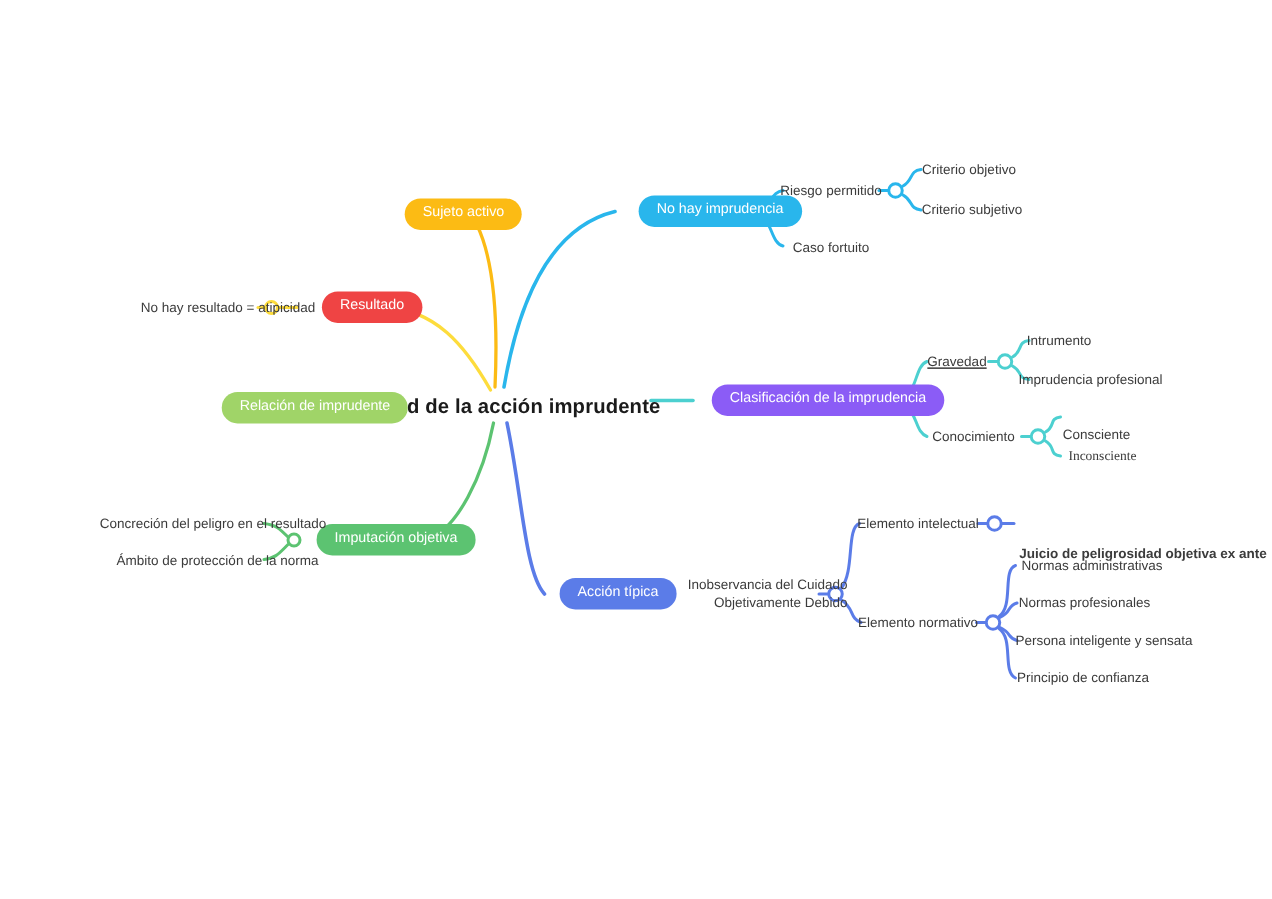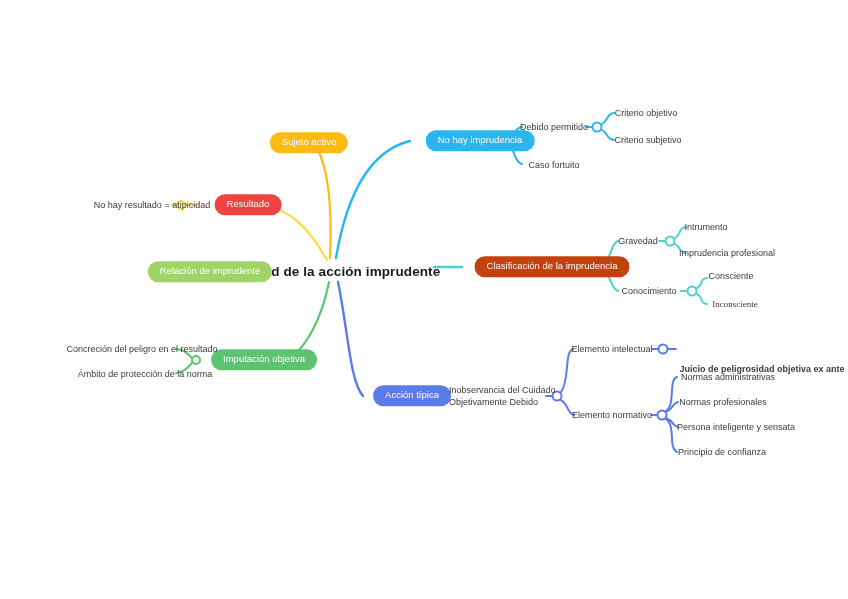--- a/index.html
+++ b/index.html
@@ -49,21 +49,21 @@
   }
   
   .leaf {
     font-size: 9px;
     color: #3b3b3b;
     line-height: 1.35;
   }
   .leaf.two-line {
     white-space: normal;
     width: 116px;
-    text-align: left;
+    text-align: right;
   }
   .leaf.right-align {
     text-align: right;
     margin-left: 39px;
   }
 </style>
 </head>
 <body>
 
 <div id="canvas">
@@ -138,31 +138,31 @@
   <div class="node pill" style="left:224px; top:205px; background:#ef4444;">Resultado</div>
   <div class="node leaf right-align" style="left:113px; top:205px;">No hay resultado = atipicidad</div>
 
   <div class="node pill" style="left:186px; top:272px; background:#A0D468;">Relación de imprudente</div>
 
   <div class="node pill" style="left:240px; top:360px; background:#5CC371;">Imputación objetiva</div>
   <div class="node leaf right-align" style="left:103px; top:349px;">Concreción del peligro en el resultado</div>
   <div class="node leaf right-align" style="left:106px; top:374px;">Ámbito de protección de la norma</div>
 
   <div class="node pill" style="left:456px; top:141px; background:#29B6EC;">No hay imprudencia</div>
-  <div class="node leaf" style="left:554px; top:127px;">Debido permitido</div>
+  <div class="node leaf" style="left:554px; top:127px;">Riesgo permitido</div>
   <div class="node leaf" style="left:554px; top:165px;">Caso fortuito</div>
   <div class="node leaf" style="left:646px; top:113px;">Criterio objetivo</div>
   <div class="node leaf" style="left:648px; top:140px;">Criterio subjetivo</div>
 
-  <div class="node pill" style="left:528px; top:267px; background:#c2410c;">Clasificación de la imprudencia</div>
-  <div class="node leaf" style="left:638px; top:241px;">Gravedad</div>
+  <div class="node pill" style="left:528px; top:267px; background:#8b5cf6;">Clasificación de la imprudencia</div>
+  <div class="node leaf" style="left:638px; top:241px;text-decoration:underline;">Gravedad</div>
   <div class="node leaf" style="left:649px; top:291px;">Conocimiento</div>
   <div class="node leaf" style="left:706px; top:227px;">Intrumento</div>
   <div class="node leaf" style="left:727px; top:253px;">Imprudencia profesional</div>
-  <div class="node leaf" style="left:731px; top:276px;">Consciente</div>
+  <div class="node leaf" style="left:731px; top:290px;">Consciente</div>
   <div class="node leaf" style="left:735px; top:304px;font-family:Liberation Serif, serif;">Inconsciente</div>
 
   <div class="node pill" style="left:388px; top:396px; background:#5B7CE8;">Acción típica</div>
   <div class="node leaf two-line" style="left:507px; top:396px;">Inobservancia del Cuidado Objetivamente Debido</div>
   <div class="node leaf" style="left:612px; top:349px;">Elemento intelectual</div>
   <div class="node leaf" style="left:612px; top:415px;">Elemento normativo</div>
   <div class="node leaf" style="left:762px; top:369px;font-weight:bold;">Juicio de peligrosidad objetiva ex ante</div>
   <div class="node leaf" style="left:728px; top:377px;">Normas administrativas</div>
   <div class="node leaf" style="left:723px; top:402px;">Normas profesionales</div>
   <div class="node leaf" style="left:736px; top:427px;">Persona inteligente y sensata</div>

